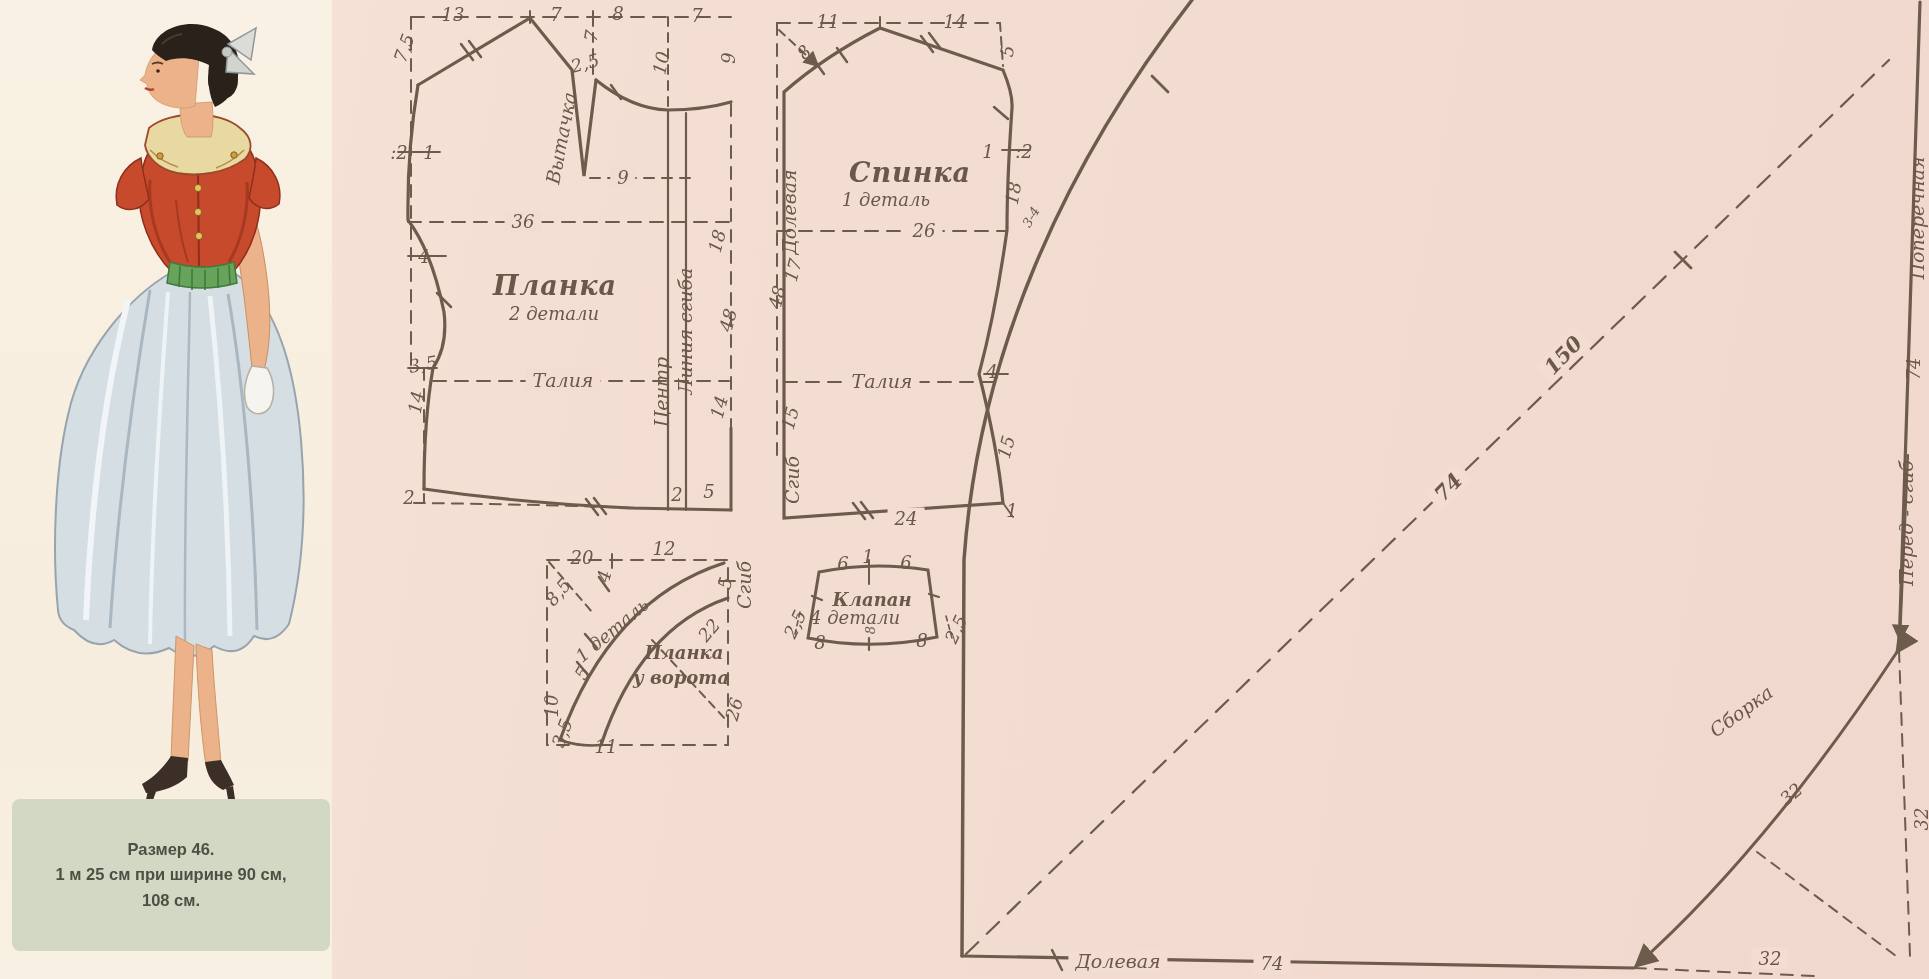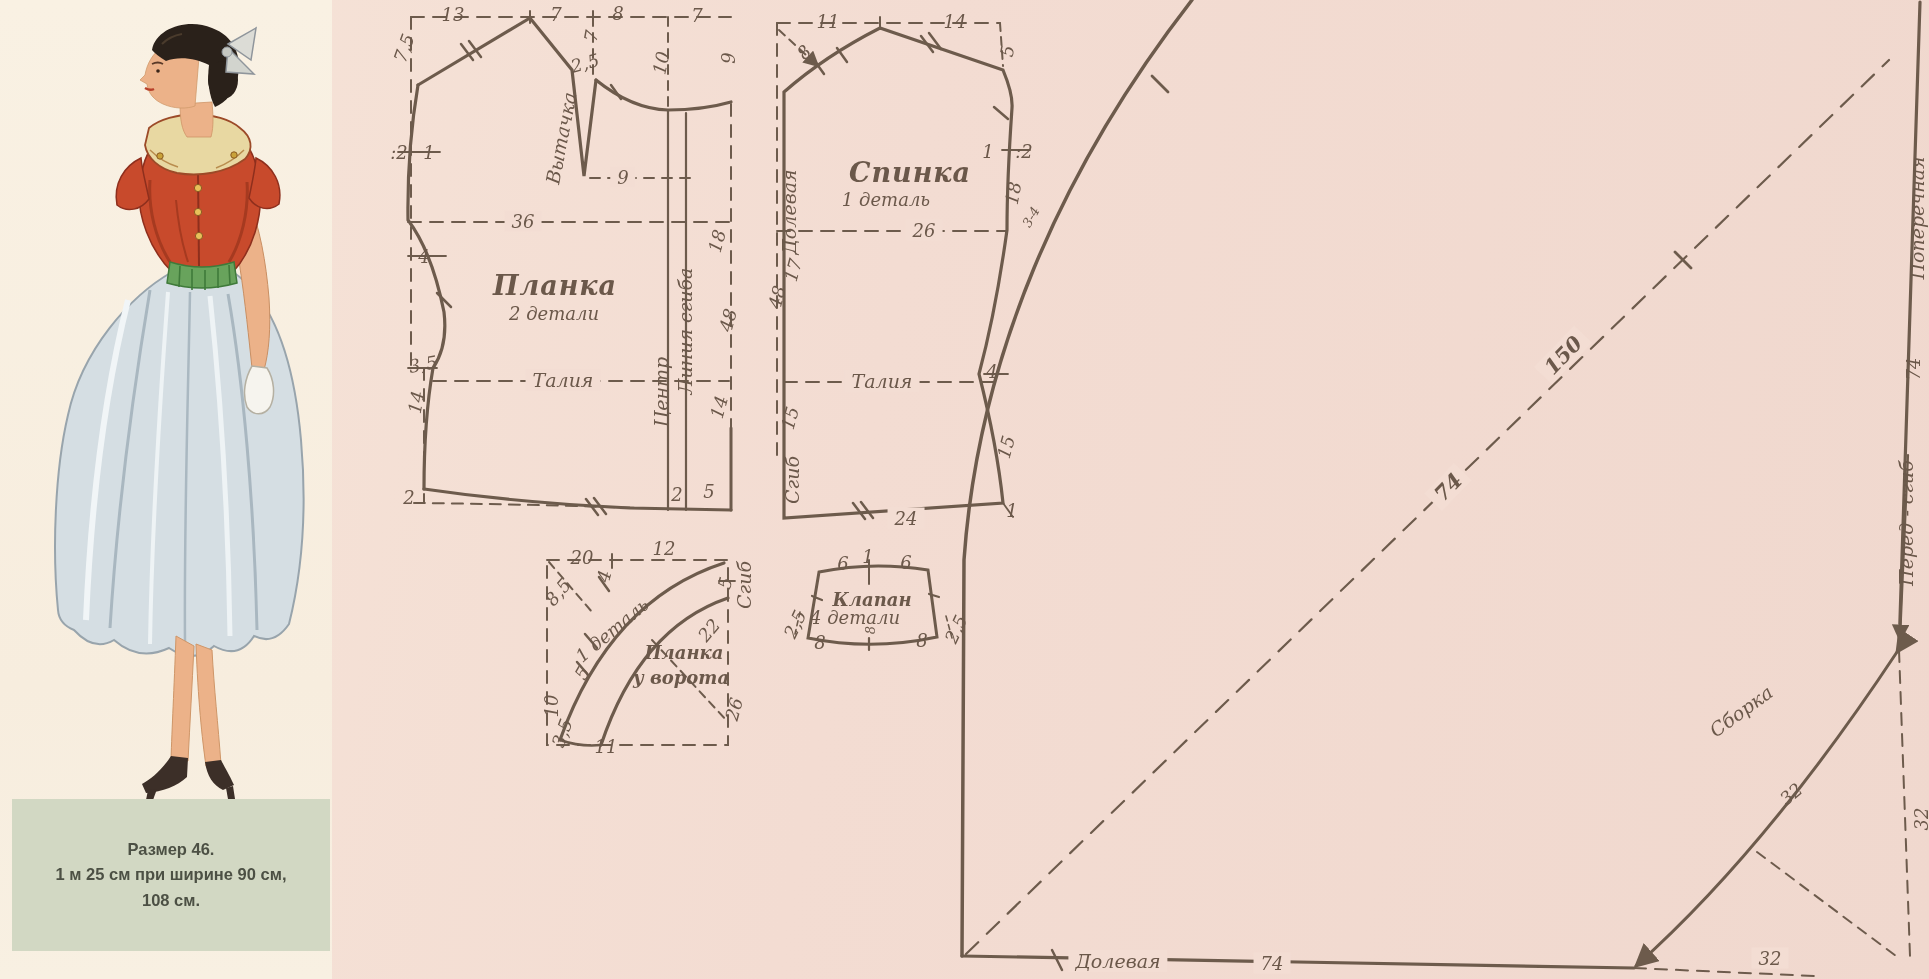--- a/index.html
+++ b/index.html
@@ -6,21 +6,21 @@
   #sheet{position:relative;width:1929px;height:979px;overflow:hidden;
          background:linear-gradient(100deg,#f6e4d8 0%,#f3dcd2 45%,#f0d8ce 100%);
          font-family:"DejaVu Serif",serif;}
   #left-panel{position:absolute;left:0;top:0;width:332px;height:979px;
               background:linear-gradient(180deg,#f9f1e3 0%,#f7edde 70%,#f8f0e2 100%);}
   #figure-svg{position:absolute;left:0;top:0;}
   #caption-box{position:absolute;left:12px;top:799px;width:318px;height:152px;
                background:#d2d8c3;color:#4c5044;
                font-family:"Liberation Sans",sans-serif;font-weight:bold;
                font-size:16.5px;line-height:1.55;text-align:center;
-               display:flex;flex-direction:column;justify-content:center;}
+               display:flex;flex-direction:column;justify-content:center;border-radius:8px;}
   #caption-box div{white-space:nowrap;}
   #pattern-svg{position:absolute;left:0;top:0;}
   #labels{position:absolute;left:0;top:0;width:1929px;height:979px;pointer-events:none;}
   .lbl{position:absolute;font:italic 18px "DejaVu Serif",serif;color:#6b584a;
        white-space:nowrap;}
   .bg{background:#f3ddd3;padding:0 7px;}
   .name{font-size:27px;font-weight:bold;letter-spacing:1px;}
   .name2{font-size:18px;font-weight:bold;}
   .sub{font-size:18px;}
   .word{font-size:19px;}

